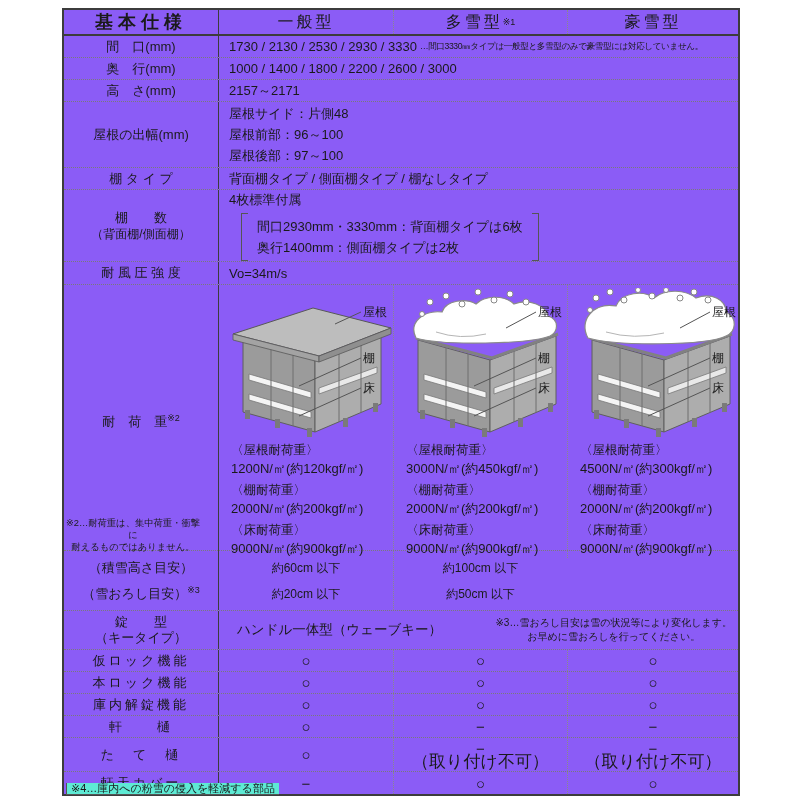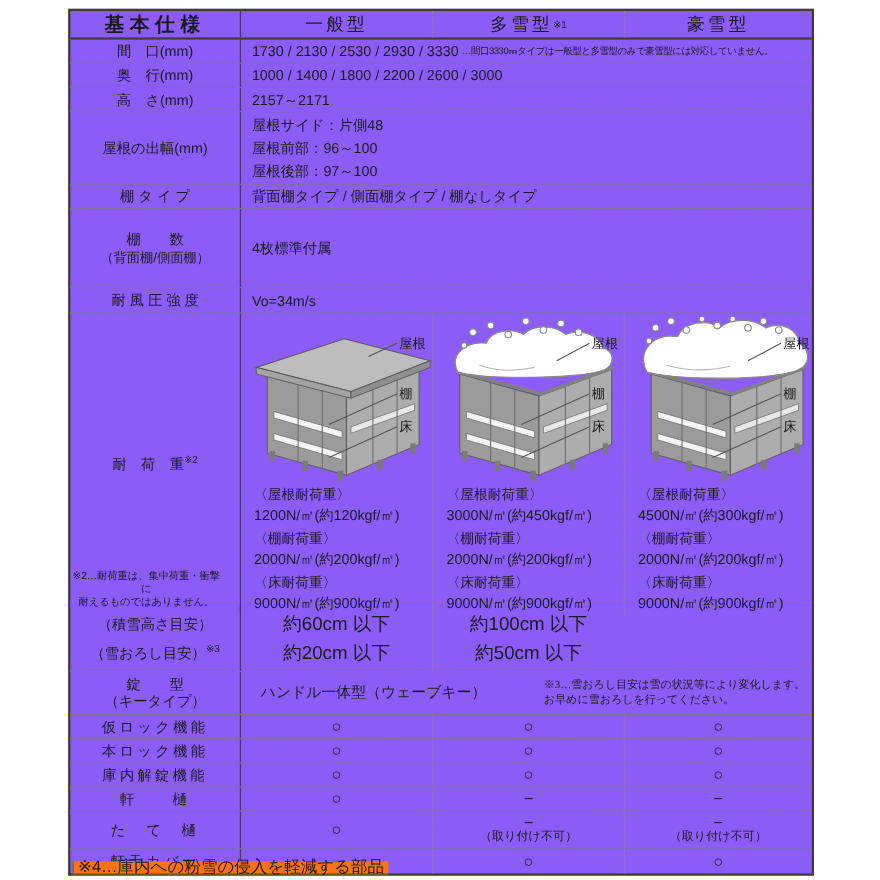--- a/index.html
+++ b/index.html
@@ -37,30 +37,30 @@
   .br-l{border:1.5px solid #555;border-right:none;}
   .br-r{border:1.5px solid #555;border-left:none;}
   .brlines{padding:3px 9px;font-size:13px;line-height:21px;}
   .loadlabel{position:relative;}
   .note2{position:absolute;bottom:5px;left:0;right:16px;font-size:9.3px;line-height:12px;text-align:center;}
   .loadcell{flex-direction:column;align-items:flex-start;padding:3px 0 0 8px;}
   .lb{margin-top:4px;padding-left:4px;}
   .lt{font-size:12.5px;}
   .lv{font-size:13px;margin-top:1px;}
   .snowcell{flex-direction:column;justify-content:center;}
-  .snowcell div{line-height:26px;font-size:17px;}
+  .snowcell div{line-height:26px;font-size:12px;}
   .snowlabel div{line-height:26px;}
   .jocell{padding-left:18px;}
   .joval{font-size:13.5px;}
-  .note3{margin-left:auto;padding-right:6px;font-size:10px;line-height:14px;text-align:left;font-family:Liberation Serif, serif;}
+  .note3{margin-left:auto;padding-right:6px;font-size:10px;line-height:14px;text-align:center;}
   .note3 span{display:block;}
   .mark{font-size:15px;}
-  .subline{font-size:11px;line-height:13px;}
+  .subline{font-size:17px;line-height:13px;}
   .tatecell{flex-direction:column;justify-content:center;}
-  .footnote4{position:absolute;left:66px;top:783px;font-size:15px;background:#f97316;padding:0 4px;border-left:1px solid #555;border-bottom:1px solid #555;line-height:11px;}
+  .footnote4{position:absolute;left:66px;top:783px;font-size:11px;background:#5eead4;padding:0 4px;border-left:1px solid #555;border-bottom:1px solid #555;line-height:11px;}
   svg text{font-family:"Liberation Sans","DejaVu Sans",sans-serif;}
 </style>
 </head>
 <body>
 
 <div class="spec-table">
 
   <div class="row cols-4 r-header">
     <div class="label">
         <span class="htitle">基本仕様</span>
@@ -125,20 +125,28 @@
       </div>
   </div>
 
   <div class="row cols-2 r-tanasu">
     <div class="label">
       <div>棚　　数</div>
       <div style="font-size:12px;">（背面棚/側面棚）</div>
     </div>
     <div class="cell tanasucell">
       <div>4枚標準付属</div>
+      <div class="bracketwrap">
+        <span class="br br-l"></span>
+        <div class="brlines">
+          <div>間口2930mm・3330mm：背面棚タイプは6枚</div>
+          <div>奥行1400mm：側面棚タイプは2枚</div>
+        </div>
+        <span class="br br-r"></span>
+      </div>
     </div>
   </div>
 
   <div class="row cols-2 r-taifu">
     <div class="label">
         <span>耐 風 圧 強 度</span>
       </div>
     <div class="cell valuecell">
         <span>Vo=34m/s</span>
       </div>

